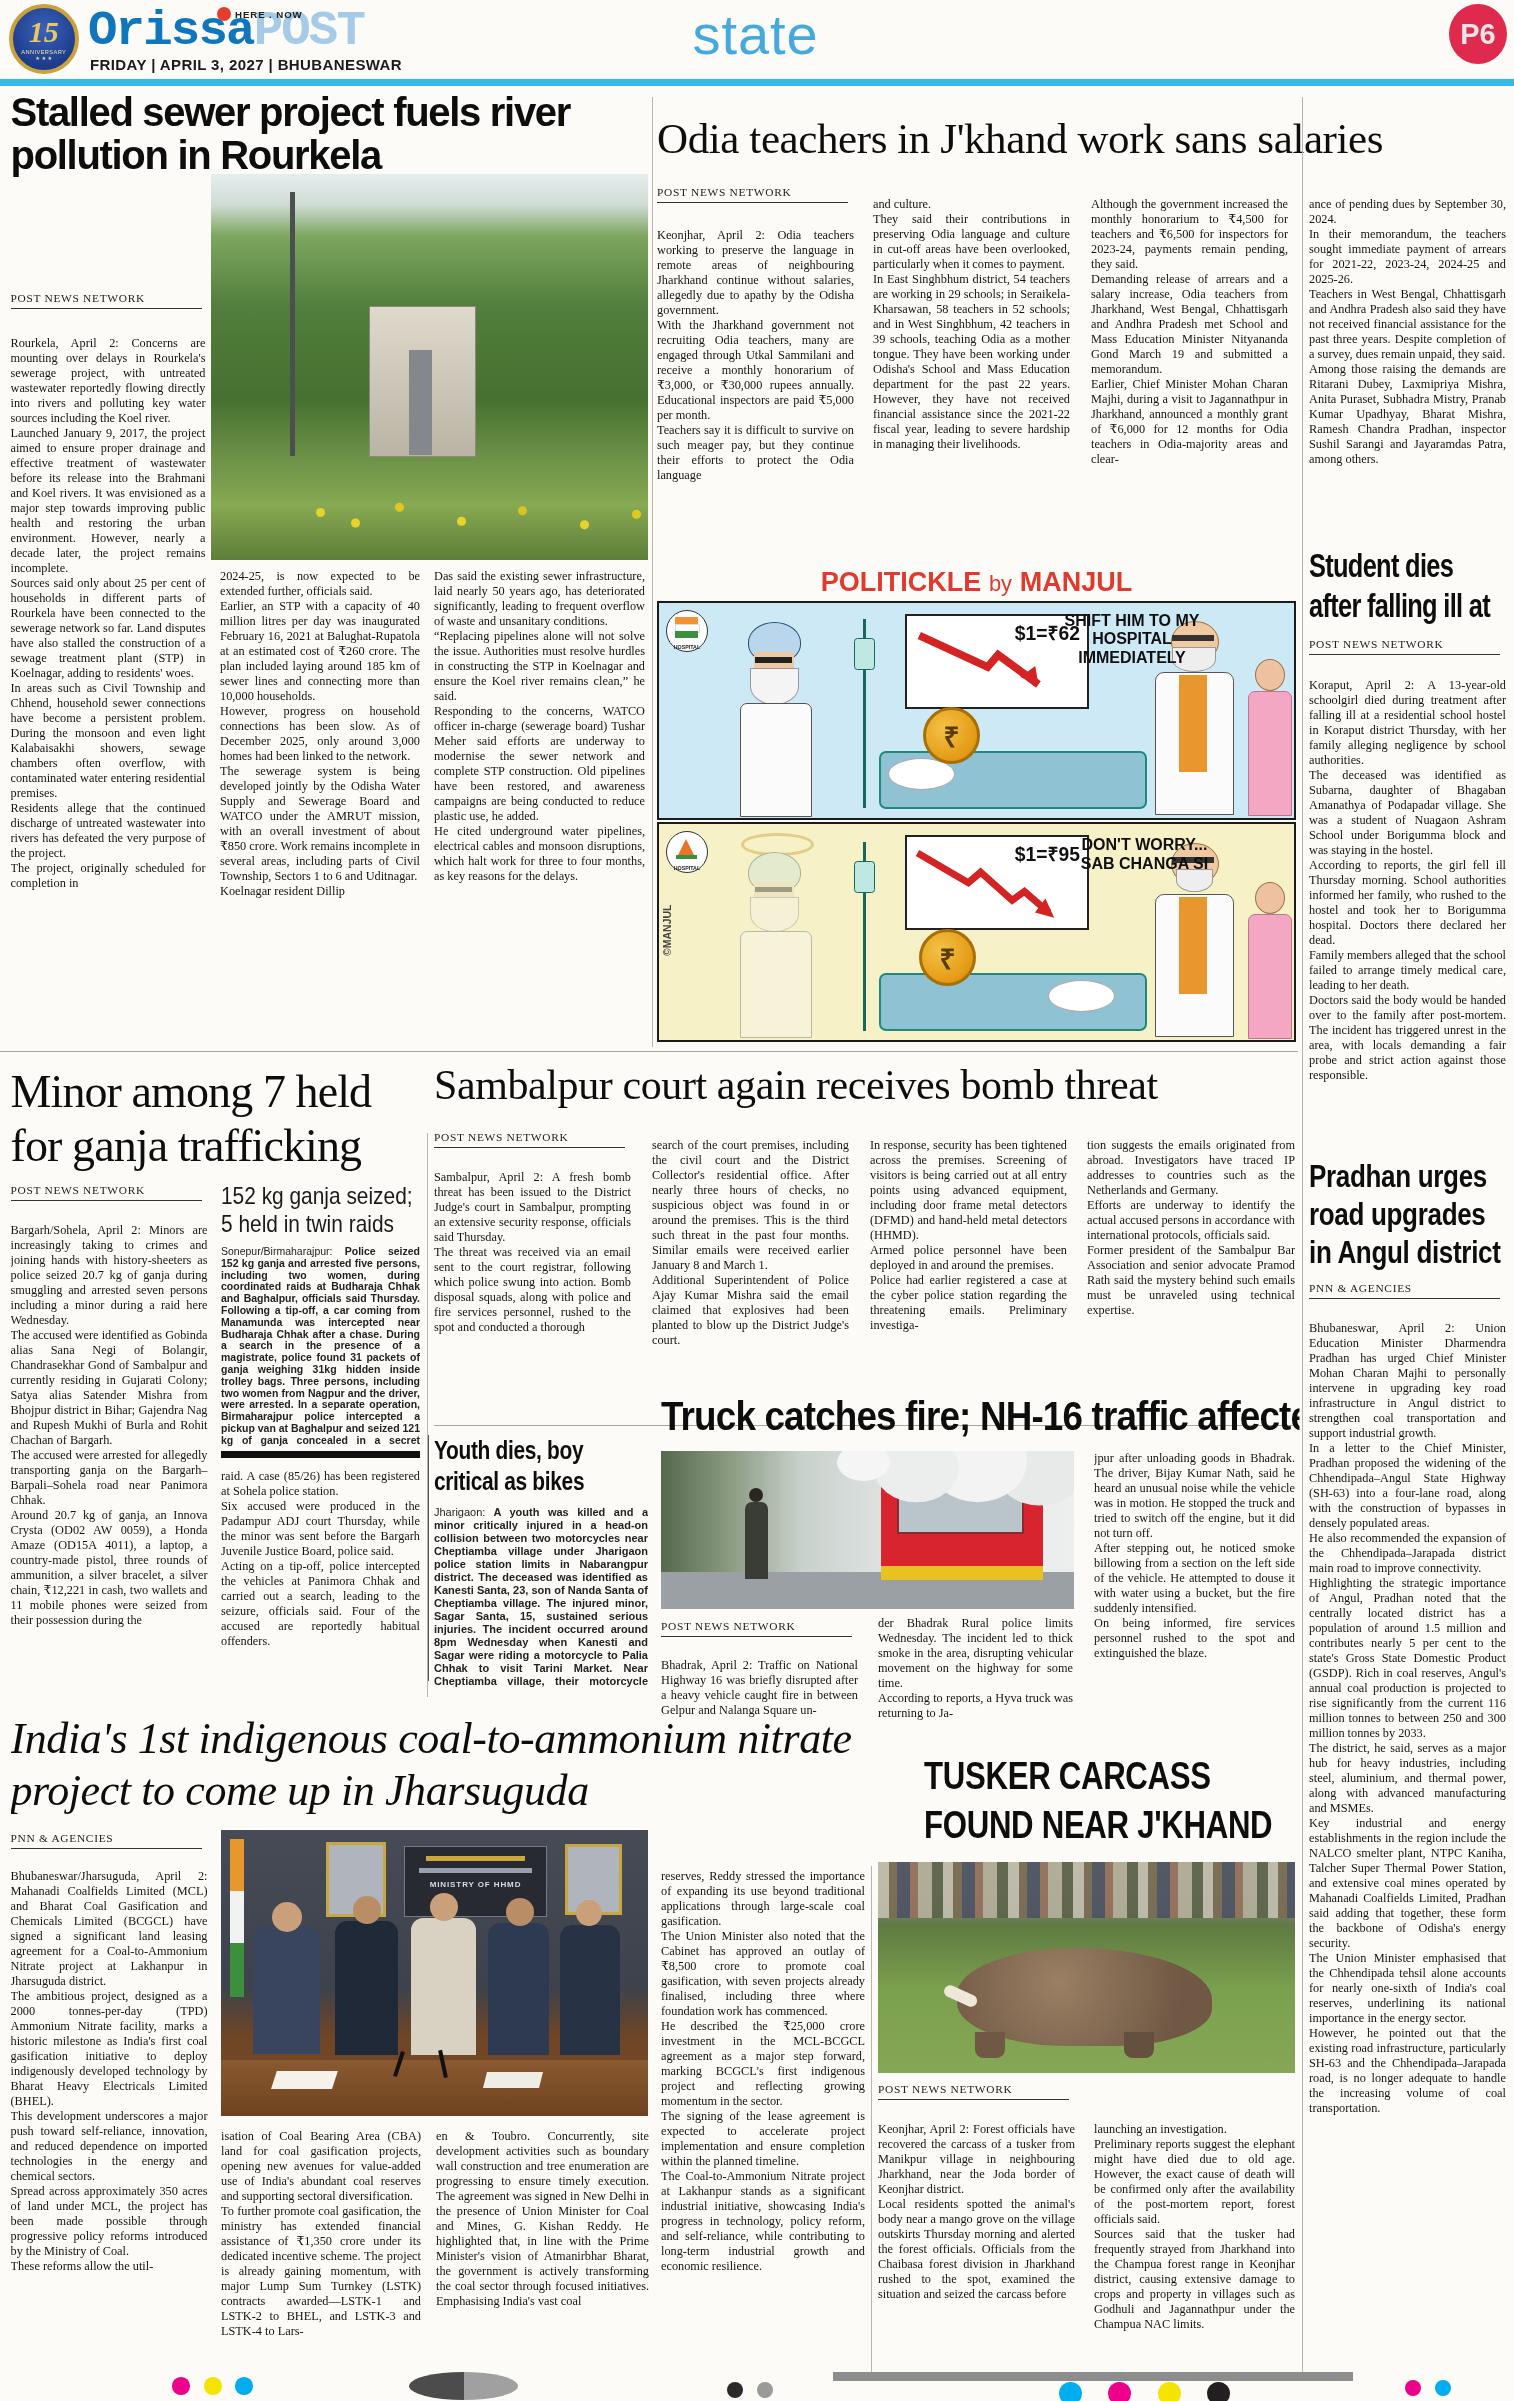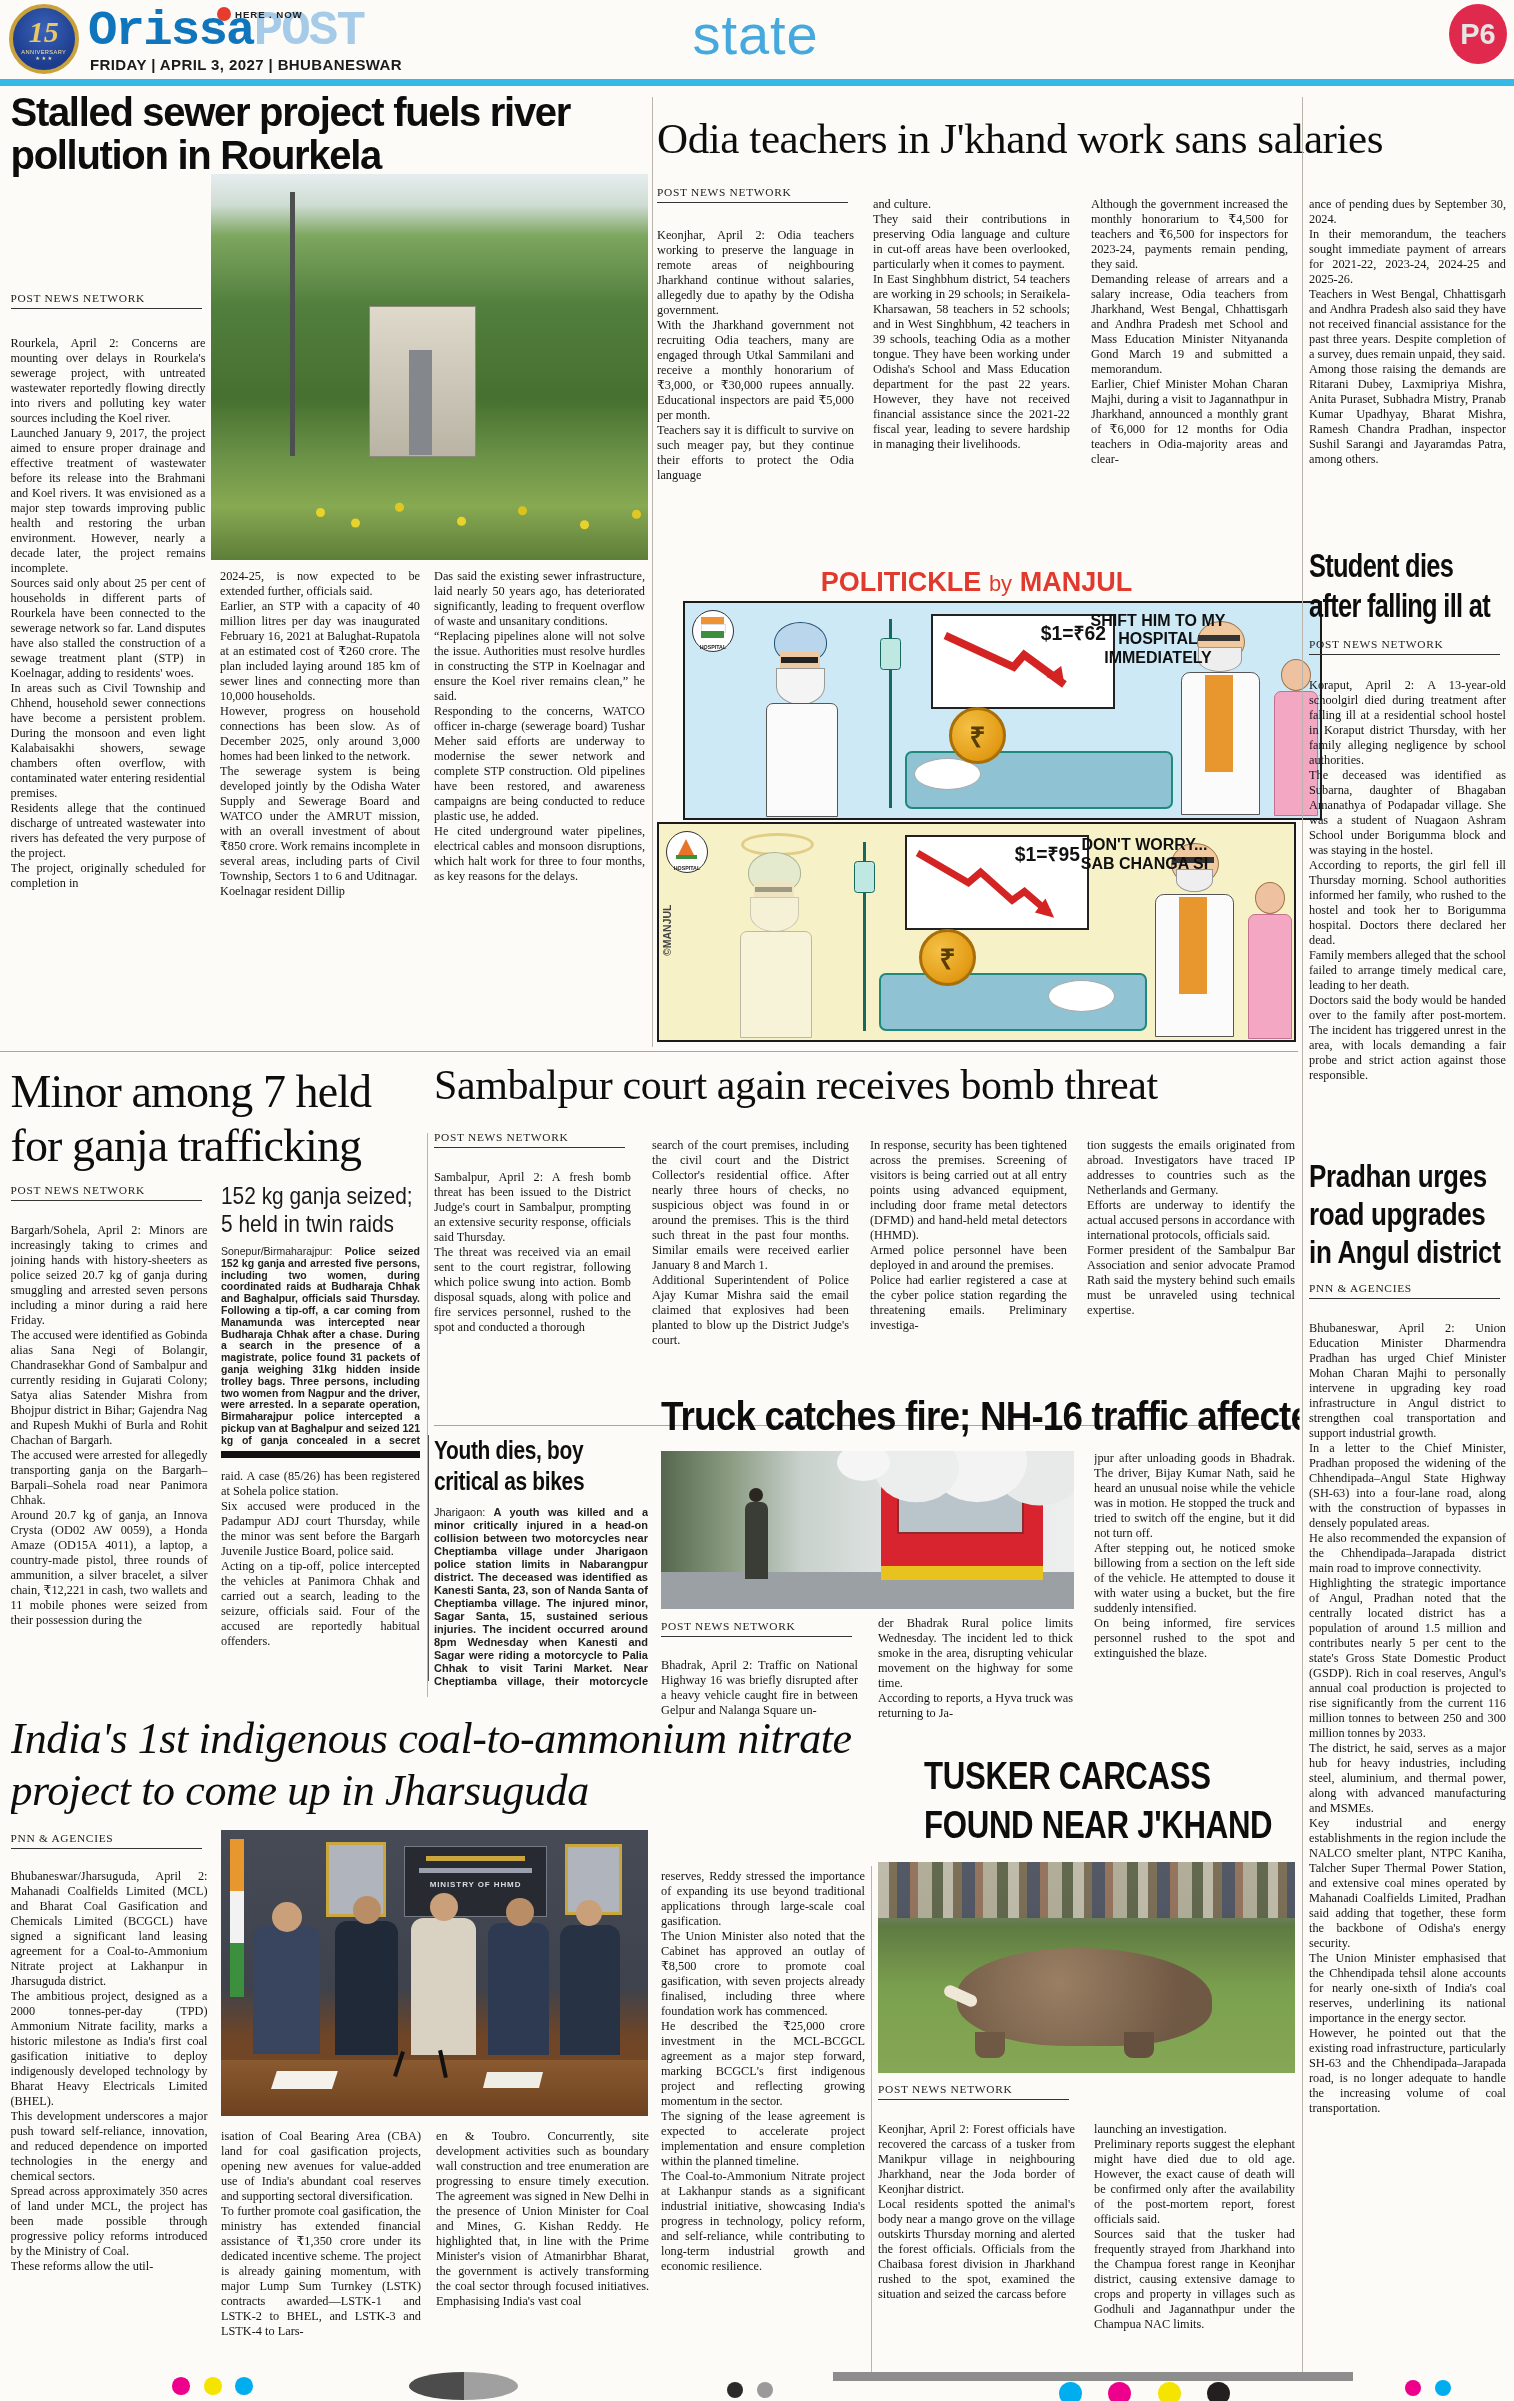--- a/index.html
+++ b/index.html
@@ -101,21 +101,21 @@
 Among those raising the demands are Ritarani Dubey, Laxmipriya Mishra, Anita Puraset, Subhadra Mistry, Pranab Kumar Upadhyay, Bharat Mishra, Ramesh Chandra Pradhan, inspector Sushil Sarangi and Jayaramdas Patra, among others.</div>
   </div>
 
   <div>
     <div class="abs" style="left:657px;top:567px;width:639px;text-align:center;font-family:'Liberation Sans',sans-serif;font-size:27px;color:#e03a2f;white-space:nowrap;">
       <b>POLITICKLE</b>
       <span style="font-size:22px;">by</span>
       <b>MANJUL</b>
     </div>
 
-    <div class="panel" style="left:657px;top:601px;width:639px;height:219px;background:#cde9f6;margin-left:26px;">
+    <div class="panel" style="left:657px;top:601px;width:639px;height:219px;background:#cde9f6;">
       <div class="hosp" style="left:7px;top:7px;">
         <div class="abs" style="left:8px;top:6.1px;width:23px;height:7px;background:#f09334;"></div>
         <div class="abs" style="left:8px;top:13px;width:23px;height:7px;background:#ffffff;border:0.9px solid #ddd;"></div>
         <div class="abs" style="left:8px;top:20px;width:23px;height:7px;background:#3c8f3c;"></div>
         <div class="lbl">HOSPITAL</div>
       </div>
 
       <div class="figure" style="left:70px;top:19.3px;width:97px;height:193px;">
         <div class="abs" style="left:19.3px;top:0;width:51px;height:39px;border-radius:50% 50% 45% 45%;background:#b9d6ec;border:1.8px solid #24506e;"></div>
         <div class="abs" style="left:24.6px;top:30px;width:40px;height:23px;background:#ecc9a2;"></div>
@@ -214,21 +214,21 @@
     </div>
   </div>
 
   <div class="rule-h" style="left:0;top:1051px;width:1298px;"></div>
 
   <div>
     <div class="hl-serif" style="left:10.5px;top:1065px;width:413px;height:111px;font-size:46px;line-height:54px;letter-spacing:-0.9px;overflow:hidden;">Minor among 7 held for ganja trafficking</div>
     <div class="byline" style="left:10.5px;top:1184px;width:191px;">POST NEWS NETWORK</div>
     <div class="col" style="left:10.5px;top:1223px;width:197px;height:488px;">
       <span class="dl">Bargarh/Sohela, April 2:</span>
-      <span>Minors are increasingly taking to crimes and joining hands with history-sheeters as police seized 20.7 kg of ganja during smuggling and arrested seven persons including a minor during a raid here Friday.</span>
+      <span>Minors are increasingly taking to crimes and joining hands with history-sheeters as police seized 20.7 kg of ganja during smuggling and arrested seven persons including a minor during a raid here Wednesday.</span>
       <div class="rest">The accused were identified as Gobinda alias Sana Negi of Bolangir, Chandrasekhar Gond of Sambalpur and currently residing in Gujarati Colony; Satya alias Satender Mishra from Bhojpur district in Bihar; Gajendra Nag and Rupesh Mukhi of Burla and Rohit Chachan of Bargarh.
 The accused were arrested for allegedly transporting ganja on the Bargarh–Barpali–Sohela road near Panimora Chhak.
 Around 20.7 kg of ganja, an Innova Crysta (OD02 AW 0059), a Honda Amaze (OD15A 4011), a laptop, a country-made pistol, three rounds of ammunition, a silver bracelet, a silver chain, ₹12,221 in cash, two wallets and 11 mobile phones were seized from their possession during the</div>
     </div>
 
     <div>
       <div class="abs cond" style="left:221px;top:1182px;width:230px;font-family:'Liberation Sans',sans-serif;font-size:24px;line-height:28px;color:#1a1a1a;transform:scaleX(.87);overflow:hidden;height:58px;">152 kg ganja seized; 5 held in twin raids</div>
       <div class="abs" style="left:221px;top:1246px;width:199px;height:200px;font-family:'Liberation Sans',sans-serif;font-weight:bold;font-size:10.5px;line-height:11.8px;text-align:justify;color:#222;overflow:hidden;">
         <span class="dl">Sonepur/Birmaharajpur:</span>
         <span>Police seized 152 kg ganja and arrested five persons, including two women, during coordinated raids at Budharaja Chhak and Baghalpur, officials said Thursday. Following a tip-off, a car coming from Manamunda was intercepted near Budharaja Chhak after a chase. During a search in the presence of a magistrate, police found 31 packets of ganja weighing 31kg hidden inside trolley bags. Three persons, including two women from Nagpur and the driver, were arrested. In a separate operation, Birmaharajpur police intercepted a pickup van at Baghalpur and seized 121 kg of ganja concealed in a secret chamber. Two persons from Boudh district were arrested.</span>

